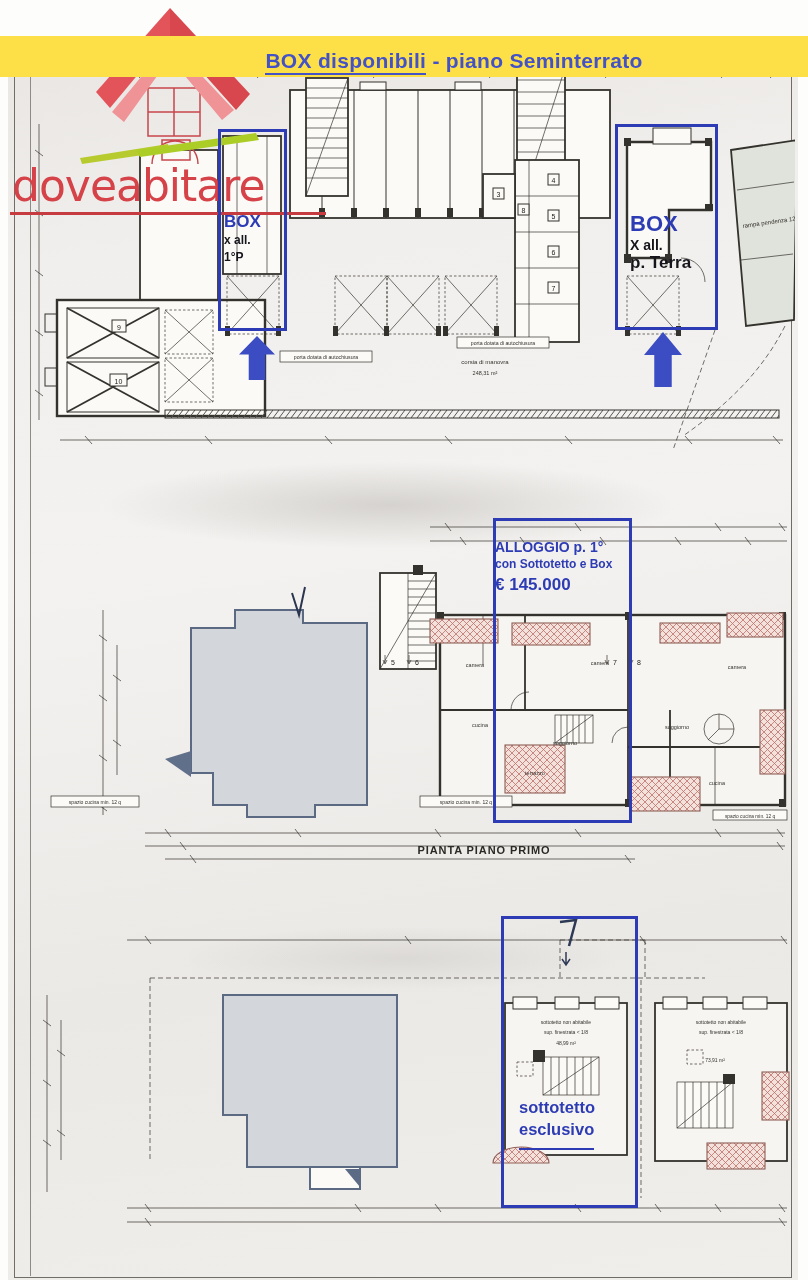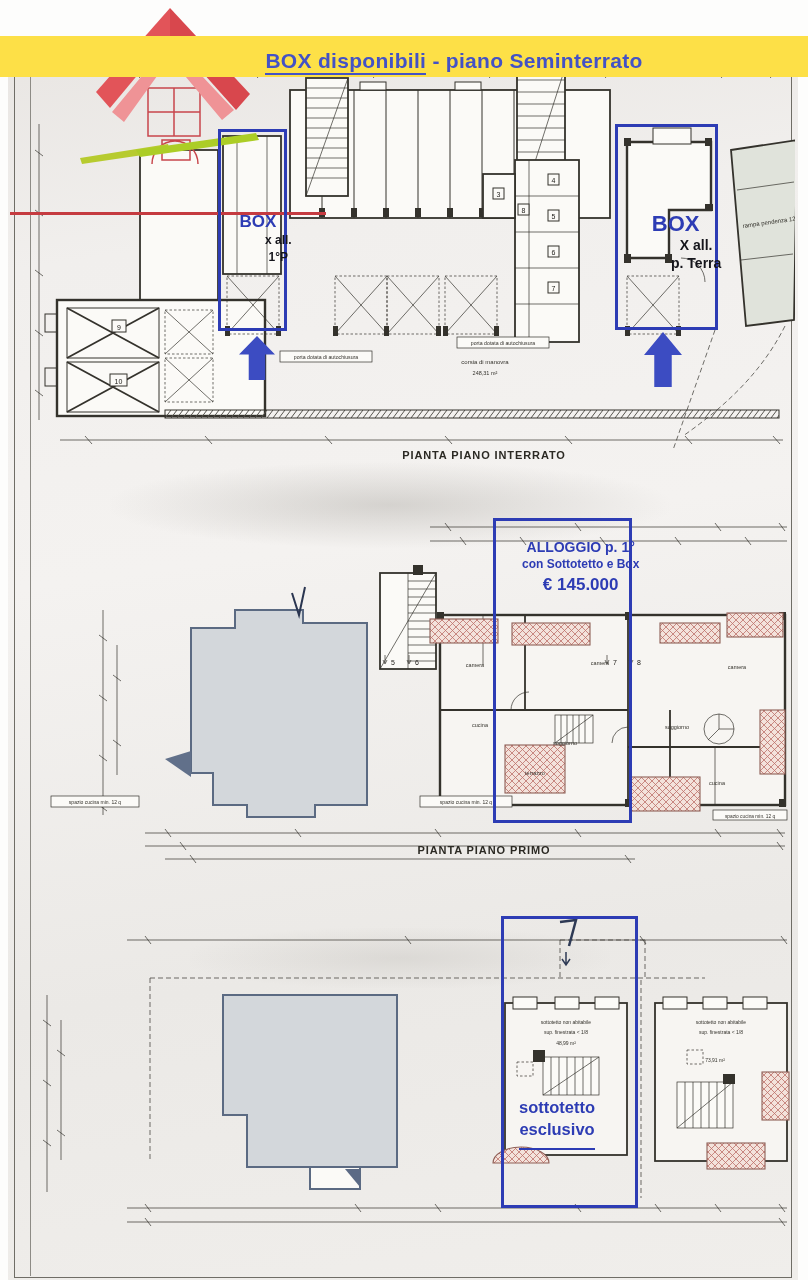--- a/index.html
+++ b/index.html
@@ -26,22 +26,22 @@
   
   .logo-name { position:absolute; left:12px; top:160px; font-family:"DejaVu Sans",sans-serif;
                font-size:44px; color:var(--logo_red); letter-spacing:-1px; opacity:.95; }
   .logo-line { position:absolute; left:10px; top:212px; width:316px; height:3px; background:#c53b40; }
   .logo-tag  { position:absolute; left:14px; top:217px; font-size:16px; color:var(--tagline_gray);
                letter-spacing:3.8px; }
   .roof, .leaf, .plan { position:absolute; }
 
   
   .ann-box { position:absolute; border:3px solid var(--annotation_blue); box-sizing:border-box; }
-  .ann-text { position:absolute; color:var(--annotation_blue); font-weight:bold;text-align:center; }
-  .ann-sub  { color:#15151b; font-weight:bold;margin-left:41px; }
+  .ann-text { position:absolute; color:var(--annotation_blue); font-weight:bold; }
+  .ann-sub  { color:#15151b; font-weight:bold; }
   .arrow-up { position:absolute; background:var(--arrow_blue);
               clip-path:polygon(50% 0%,100% 42%,73% 42%,73% 100%,27% 100%,27% 42%,0% 42%); }
 
   .caption { position:absolute; left:204px; width:560px; text-align:center;
              font-size:11px; font-weight:bold; color:#2b2923; letter-spacing:.9px; }
 
   
   .ink   { stroke:#34322c; fill:none; stroke-width:1; }
   .w2    { stroke-width:1.8; }
   .w25   { stroke-width:2.4; }
@@ -354,52 +354,52 @@
       <text x="706" y="134" font-size="5" text-anchor="middle" class="lbl">sup. finestrata &lt; 1/8</text>
       <text x="700" y="162" font-size="5" text-anchor="middle" class="lbl">73,91 m²</text>
     </g>
 
     <g stroke="#2e3a55" fill="none">
       <path d="M545 22 l16 -2 l-7 26" stroke-width="2.5"></path>
       <path d="M551 52 v12 m-4 -5 l4 6 l4 -6" stroke-width="1.5"></path>
     </g>
   </svg>
 
-  <div class="caption" style="top:449px">PIANTA PIANO INTERRATO</div>
   <div class="caption" style="top:844px">PIANTA PIANO PRIMO</div>
 
   <svg class="roof" style="left:86px;top:-4px" width="172" height="126" viewBox="0 0 172 126">
     <polygon points="10,96 84,12 84,40 24,112" fill="#e25459"></polygon>
     <polygon points="84,12 164,98 150,114 84,40" fill="#d8474d"></polygon>
     <polygon points="26,116 84,46 148,114 136,124 84,62 38,126" fill="#ef9396"></polygon>
   </svg>
   <svg class="leaf" style="left:78px;top:128px" width="184" height="38" viewBox="0 0 184 38">
     <polygon points="2,30 90,16 92,23 4,36" fill="#b7cb2f"></polygon>
     <polygon points="58,22 178,5 181,12 62,29" fill="#accd26"></polygon>
   </svg>
+  <div class="logo-name">doveabitare</div>
   <div class="logo-line"></div>
 
   <div class="ann-box" style="left:218px;top:129px;width:69px;height:202px"></div>
   <div class="ann-text" style="left:224px;top:212px">
     <div style="font-size:17px;line-height:20px">BOX</div>
     <div class="ann-sub" style="font-size:12px;line-height:17px">x all.</div>
     <div class="ann-sub" style="font-size:12px;line-height:17px">1°P</div>
   </div>
   <div class="arrow-up" style="left:239px;top:336px;width:36px;height:44px"></div>
 
   <div class="ann-box" style="left:615px;top:124px;width:103px;height:206px"></div>
   <div class="ann-text" style="left:630px;top:212px">
     <div style="font-size:22px;line-height:24px">BOX</div>
     <div class="ann-sub" style="font-size:14px;line-height:18px">X all.</div>
-    <div class="ann-sub" style="font-size:14px;line-height:18px">p. Terra</div>
+    <div class="ann-sub" style="font-size:17px;line-height:18px">p. Terra</div>
   </div>
   <div class="arrow-up" style="left:644px;top:332px;width:38px;height:55px"></div>
 
   <div class="ann-box" style="left:493px;top:518px;width:139px;height:305px"></div>
-  <div class="ann-text" style="left:522px;top:539px">
+  <div class="ann-text" style="left:495px;top:539px">
     <div style="font-size:14px;line-height:17px">ALLOGGIO p. 1°</div>
     <div style="font-size:12px;line-height:17px">con Sottotetto e Box</div>
     <div style="font-size:17px;line-height:24px">€ 145.000</div>
   </div>
 
   <div class="ann-box" style="left:501px;top:916px;width:137px;height:292px"></div>
   <div class="ann-text" style="left:519px;top:1096px;font-size:16.5px;line-height:22px">
     <div>sottotetto</div>
     <div style="border-bottom:2px solid currentColor;display:inline-block;padding-bottom:8px">esclusivo</div>
   </div>

